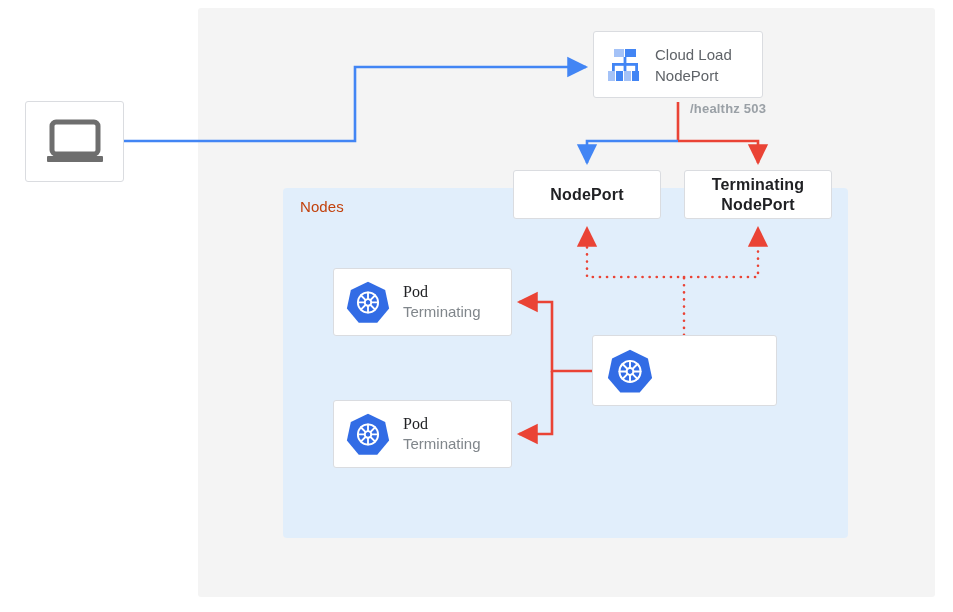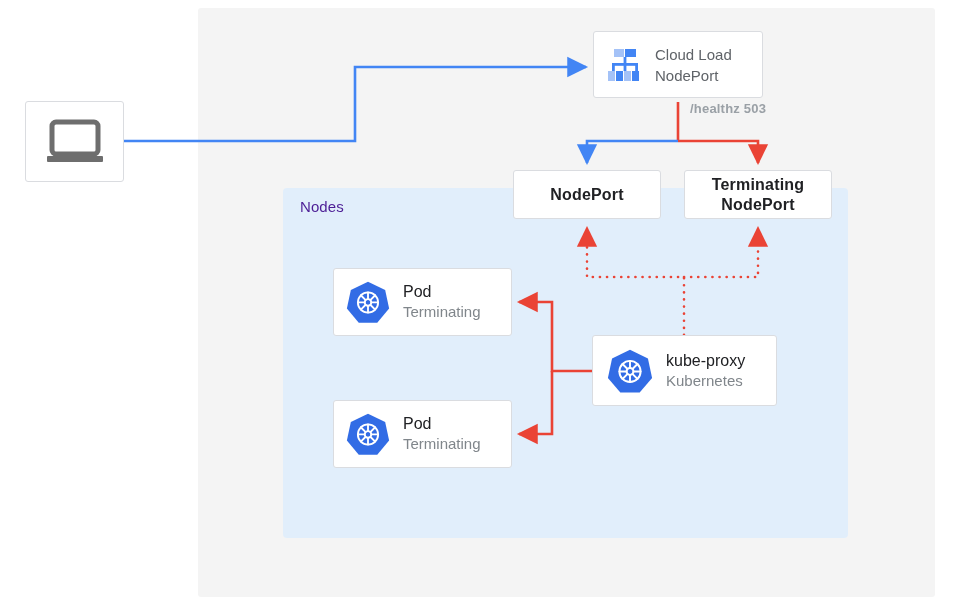--- a/index.html
+++ b/index.html
@@ -36,21 +36,21 @@
     width: 565px;
     height: 350px;
     background: #e1eefb;
     border-radius: 4px;
   }
   .region-nodes-label {
     position: absolute;
     left: 300px;
     top: 198px;
     font-size: 15px;
-    color: #4c1d95;
+    color: #c2410c;
     letter-spacing: .1px;
   }
 
   
   .card {
     position: absolute;
     background: #ffffff;
     border: 1px solid #dadce0;
     border-radius: 3px;
     box-sizing: border-box;
@@ -119,20 +119,21 @@
     height: 71px;
     padding-left: 14px;
     gap: 13px;
   }
 
   .entity-text { display: flex; flex-direction: column; }
   .entity-title {
     font-size: 16px;
     color: #202124;
     line-height: 20px;
+    font-family: Liberation Serif, serif;
   }
   .entity-sub {
     font-size: 15px;
     color: #80868b;
     line-height: 20px;
     margin-top: 0;
   }
 
   
   .wires {
@@ -281,19 +282,15 @@
         <line x1="50" y1="28" x2="50" y2="43.5"></line>
         <line x1="50" y1="58.5" x2="50" y2="74"></line>
         <line x1="27" y1="51" x2="42.5" y2="51"></line>
         <line x1="57.5" y1="51" x2="73" y2="51"></line>
         <line x1="33.7" y1="34.7" x2="44.7" y2="45.7"></line>
         <line x1="55.3" y1="56.3" x2="66.3" y2="67.3"></line>
         <line x1="66.3" y1="34.7" x2="55.3" y2="45.7"></line>
         <line x1="44.7" y1="56.3" x2="33.7" y2="67.3"></line>
       </g>
     </svg>
-    <div class="entity-text">
-      <div class="entity-title">kube-proxy</div>
-      <div class="entity-sub">Kubernetes</div>
-    </div>
   </div>
 
 </div>
 
 </body></html>

